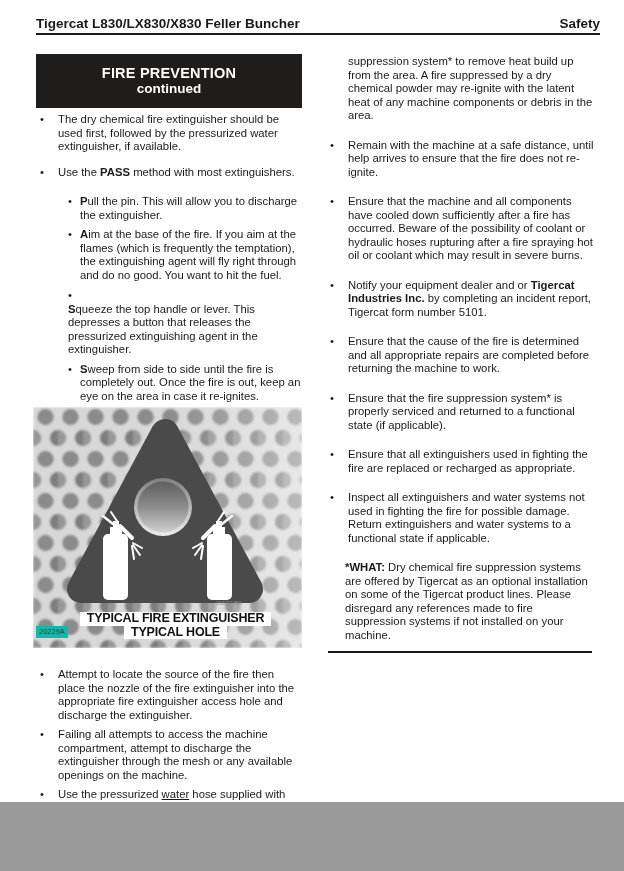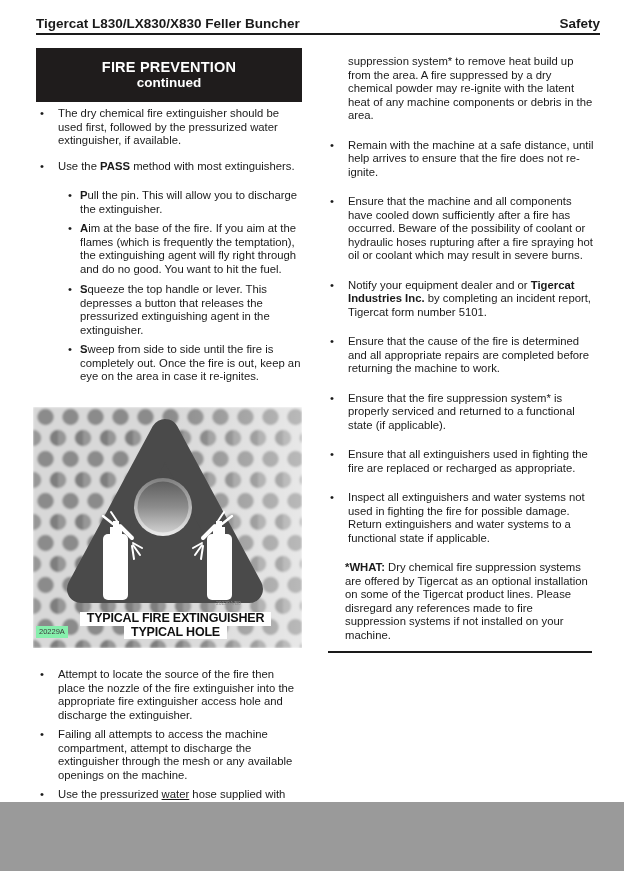--- a/index.html
+++ b/index.html
@@ -10,43 +10,43 @@
   
   .header{position:absolute;left:36px;right:24px;top:16px;display:flex;justify-content:space-between;
           font-weight:bold;font-size:13.5px;line-height:15px;}
   .header-rule{position:absolute;left:36px;top:33px;width:564px;height:2px;background:#1a1a1a;}
   
   .col{position:absolute;width:266px;}
   .col-left{left:36px;top:48px;}
   .col-left2{left:36px;top:656px;}
   .col-right{left:328px;top:43px;}
   
-  .banner{background:#1f1c1c;color:#fff;height:54px;box-sizing:border-box;text-align:center;padding-top:11px;}
+  .banner{background:#1f1c1c;color:#fff;height:54px;box-sizing:border-box;text-align:center;padding-top:11px;margin-top:6px;}
   .banner-title{font-size:14.5px;font-weight:bold;line-height:16px;letter-spacing:.2px;}
   .banner-sub{font-size:13.5px;font-weight:bold;line-height:15px;}
   
   .li{display:flex;}
   .li .marker{flex:0 0 18px;padding-left:4px;}
   .li .marker::before{content:"\2022";}
   .li.sub{margin-left:32px;}
   .li.sub .marker{flex:0 0 12px;padding-left:0;}
   .li .txt{flex:1;}
   .col-right .li .marker{flex:0 0 18px;padding-left:2px;}
   .cont{margin-left:20px;}
   .rheading{font-weight:bold;font-size:12px;line-height:14px;}
   .note{margin-left:17px;width:249px;}
   .end-rule{margin-top:9px;width:264px;height:2px;background:#1a1a1a;}
   .b{font-weight:bold;}
   .u{text-decoration:underline;}
-  .m0{margin-top:12px;}.m5{margin-top:5px;}.m6{margin-top:6px;}.m7{margin-top:7px;}
+  .m0{margin-top:12px;}.m5{margin-top:5px;}.m6{margin-top:6px;}.m7{margin-top:7px;flex-direction:column;}
   .m8{margin-top:16px;}.m10{margin-top:10px;}.m12{margin-top:12px;}
   
   .figure{position:absolute;left:33px;top:407px;width:269px;height:241px;overflow:hidden;}
   .figure svg{display:block;}
-  .figid{position:absolute;left:3px;top:219px;background:#86efac;color:#3a3a3a;
+  .figid{position:absolute;left:3px;top:219px;background:#14b8a6;color:#3a3a3a;
          font-size:7.5px;line-height:12px;padding:0 3px;}
   .cap{position:absolute;left:16px;right:0;top:205px;text-align:center;}
   .cap-line{display:table;margin:0 auto;background:#ffffff;color:#111;
             font-weight:bold;font-size:12.5px;line-height:13.5px;letter-spacing:-.2px;padding:0 7px;white-space:nowrap;}
   
   .footer{position:absolute;top:846px;left:0;width:624px;text-align:left;font-size:10px;}
 </style>
 </head>
 <body>
 

